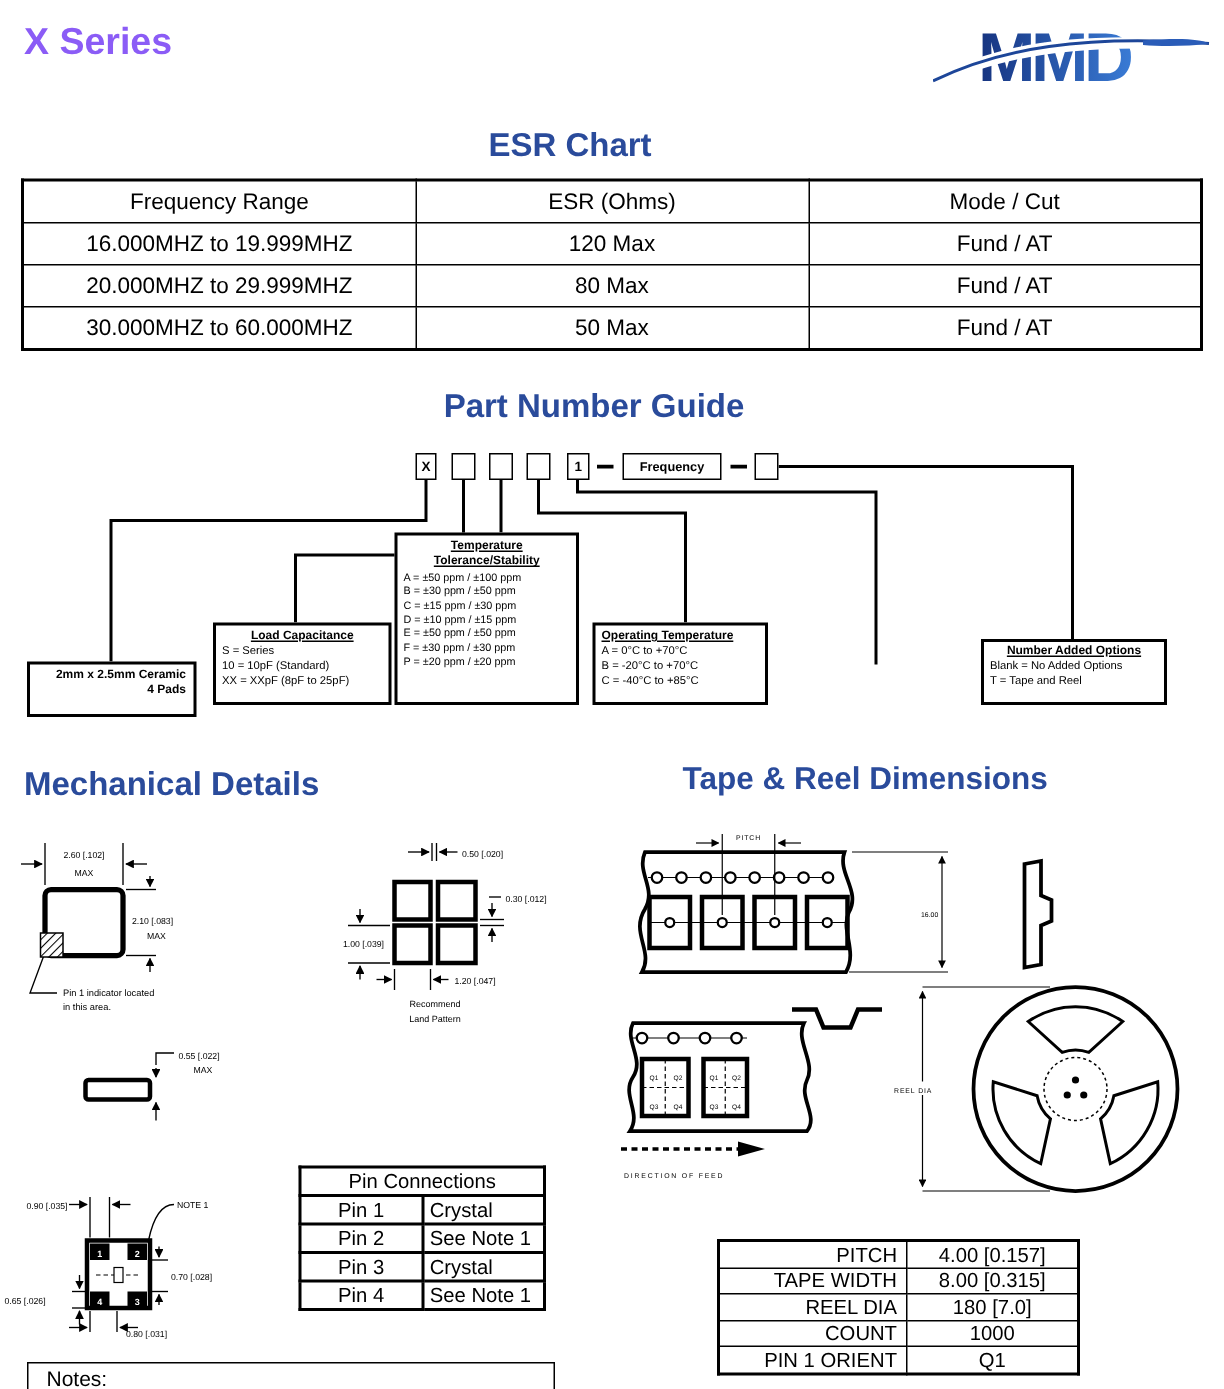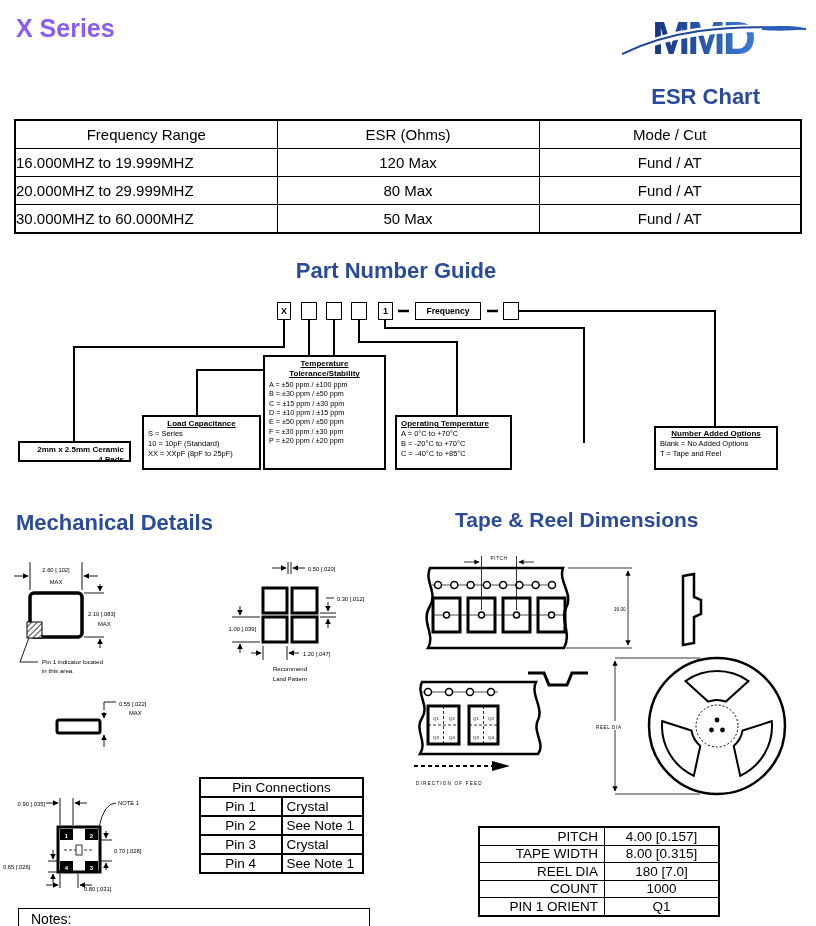--- a/index.html
+++ b/index.html
@@ -7,21 +7,21 @@
   #page{position:relative;width:816px;height:926px;overflow:hidden;background:#fff;
         font-family:"Liberation Sans",sans-serif;color:#000;}
   .abs{position:absolute;}
   .h{position:absolute;font-weight:bold;color:#2A4B9B;font-size:22px;white-space:nowrap;}
   #title{position:absolute;left:16px;top:14px;font-size:25px;font-weight:bold;color:#8b5cf6;}
   
   #esr-table{position:absolute;left:14px;top:119px;width:788px;border-collapse:collapse;
              table-layout:fixed;font-size:15px;border:2px solid #000;}
   #esr-table td,#esr-table th{border:1.5px solid #000;height:27px;font-weight:normal;
              text-align:center;padding:0;}
-  #esr-table td.l{text-align:left;padding-left:0;margin-left:48px;}
+  #esr-table td.l{text-align:center;padding-left:0;margin-left:48px;}
   
   #png{position:absolute;left:0;top:295px;width:816px;height:190px;}
   #png svg{position:absolute;left:0;top:0;}
   .seg{position:absolute;top:7px;height:18px;border:1.8px solid #000;background:#fff;
        box-sizing:border-box;display:flex;align-items:center;justify-content:center;
        font-size:9px;font-weight:bold;z-index:2;}
   .opt{position:absolute;border:2px solid #000;background:#fff;box-sizing:border-box;
        font-size:7.5px;line-height:1.3;padding:2px 4px;z-index:2;}
   .opt .t{display:block;font-weight:bold;text-decoration:underline;text-align:center;font-size:8px;}
   .opt span{display:block;}
@@ -57,21 +57,21 @@
             <stop offset="1" stop-color="#3A7BD5"></stop>
         </linearGradient>
       </defs>
       <text x="30" y="46" font-size="46" font-weight="bold" letter-spacing="-3" fill="url(#lgr)">MMD</text>
       <path d="M0,44 C40,22 90,12 184,19 L184,26 C95,20 45,30 4,49 Z" fill="#fff"></path>
       <path d="M0,46 C45,24 100,15 184,21" stroke="#1d4699" stroke-width="2" fill="none"></path>
       <path d="M140,19 C165,17 178,18 184,21 C170,23 152,23 140,22 Z" fill="#2a5cb8"></path>
     </svg>
   </div>
 
-  <div class="h" style="left:0;top:84px;width:760px;text-align:right;">ESR Chart</div>
+  <div class="h" style="left:0;top:84px;width:760px;text-align:center;">ESR Chart</div>
   <table id="esr-table">
     <tbody>
         <tr>
       <th>Frequency Range</th>
       <th>ESR (Ohms)</th>
       <th>Mode / Cut</th>
     </tr>
     <tr>
       <td class="l">16.000MHZ to 19.999MHZ</td>
       <td>120 Max</td>
@@ -107,21 +107,21 @@
     </svg>
 
     <div class="seg" style="left:277px;width:14px;">X</div>
     <div class="seg" style="left:301px;width:16px;"></div>
     <div class="seg" style="left:326px;width:16px;"></div>
     <div class="seg" style="left:351px;width:16px;"></div>
     <div class="seg" style="left:378px;width:15px;">1</div>
     <div class="seg" style="left:415px;width:66px;font-size:8.5px;">Frequency</div>
     <div class="seg" style="left:503px;width:16px;"></div>
 
-    <div class="opt" style="left:18px;top:146px;width:113px;height:21px;text-align:right;font-weight:bold;font-size:8px;padding:2px 5px;">
+    <div class="opt" style="left:18px;top:146px;width:113px;height:37px;text-align:right;font-weight:bold;font-size:8px;padding:2px 5px;">
       <span>2mm x 2.5mm Ceramic</span>
       <span>4 Pads</span>
     </div>
 
     <div class="opt" style="left:142px;top:120px;width:119px;height:55px;">
       <span class="t">Load Capacitance</span>
       <span>S = Series</span>
       <span>10 = 10pF (Standard)</span>
       <span>XX = XXpF (8pF to 25pF)</span>
     </div>

